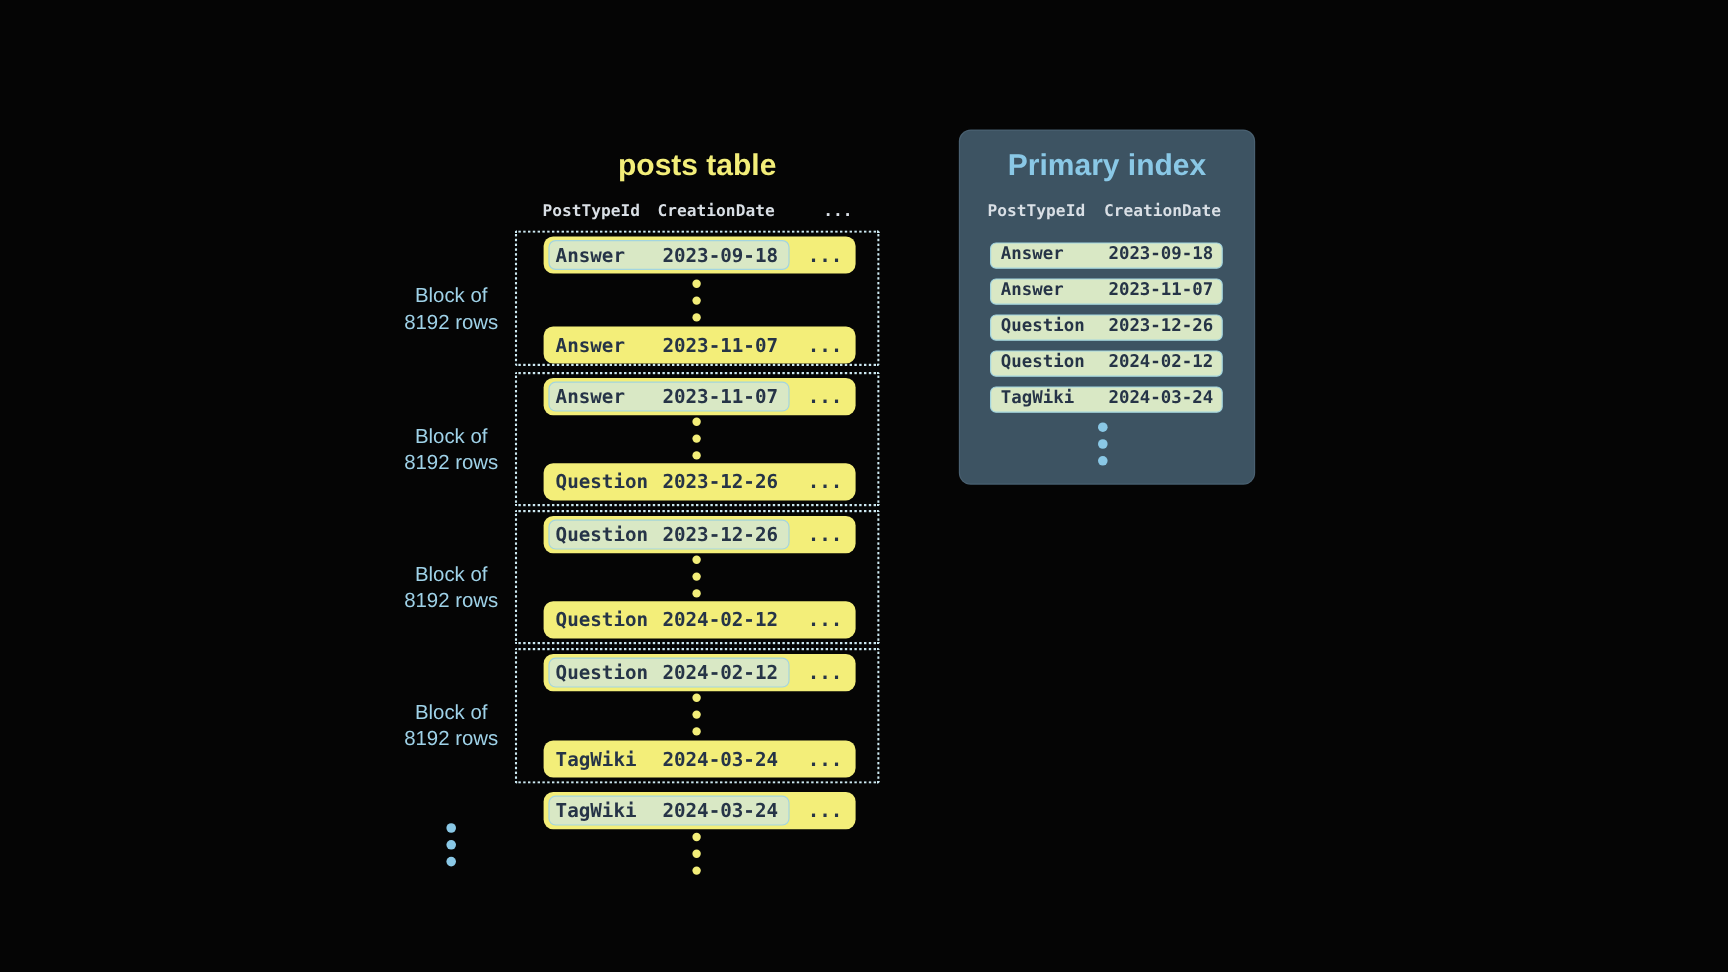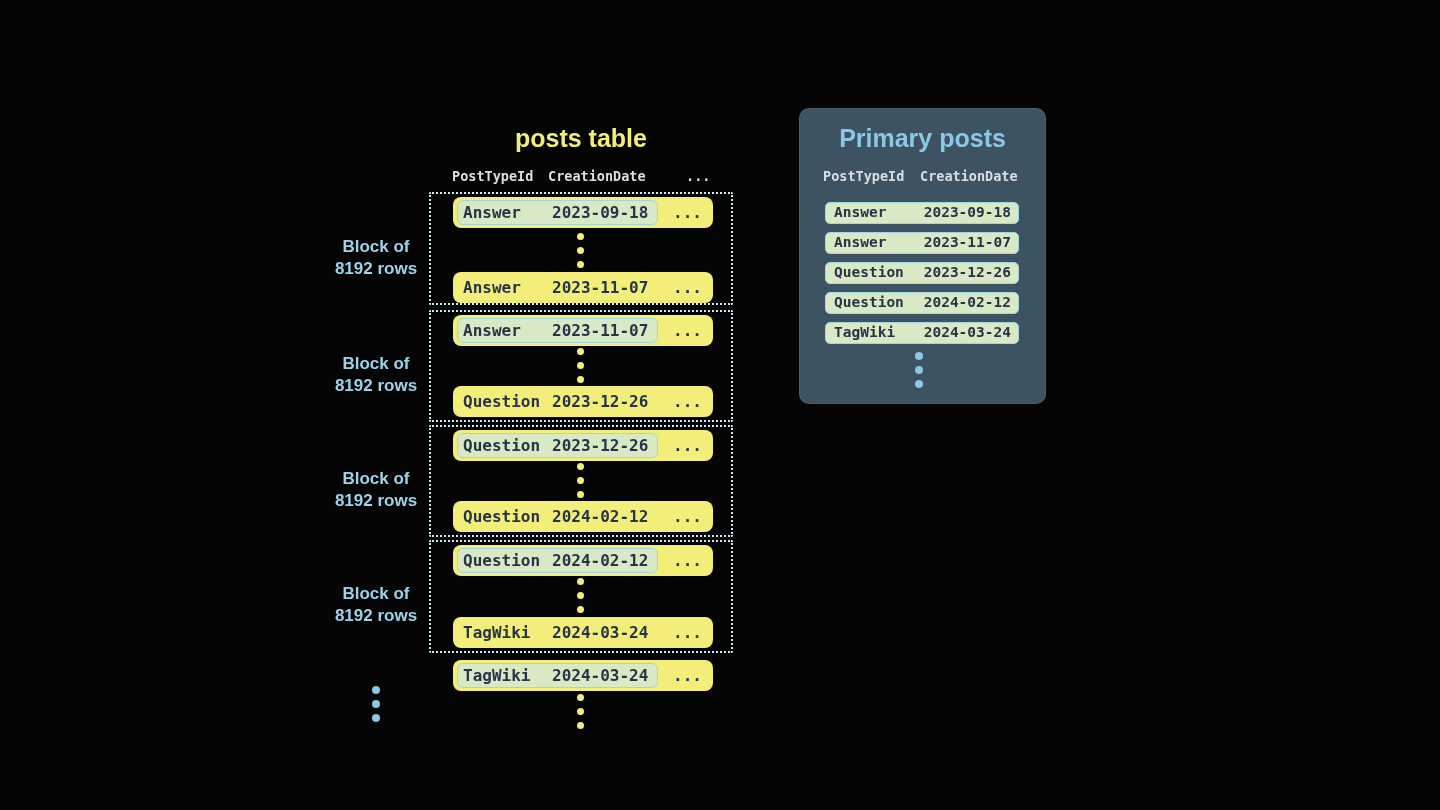--- a/index.html
+++ b/index.html
@@ -29,21 +29,21 @@
     position:absolute;top:167px;height:18px;line-height:18px;
     font-family:"DejaVu Sans Mono","Liberation Mono",monospace;
     font-size:13.5px;font-weight:700;color:var(--header-gray);
   }
   .block{
     position:absolute;left:429px;width:304px;
     border:2px dotted var(--dotted-border);border-radius:2px;
   }
   .block-label{
     position:absolute;left:315px;width:122px;text-align:center;
-    font-size:17px;line-height:22px;font-weight:700;color:var(--label-blue);
+    font-size:17px;line-height:22px;font-weight:400;color:var(--label-blue);
   }
   .prow{
     position:absolute;left:453px;width:260px;height:31px;
     background:var(--row-yellow);border-radius:8px;
     font-family:"DejaVu Sans Mono","Liberation Mono",monospace;
     font-weight:700;font-size:16px;color:var(--dark-text);
   }
   .prow .hl{
     position:absolute;left:4px;top:3px;width:201px;height:25px;
     background:var(--highlight-mint);
@@ -188,21 +188,21 @@
       <i></i>
       <i></i>
     </div>
   <div class="vdots bdots" style="left:372px;top:686px">
       <i></i>
       <i></i>
       <i></i>
     </div>
 
   <div class="panel"></div>
-  <div class="panel-title">Primary posts</div>
+  <div class="panel-title">Primary index</div>
   <span class="hdr" style="left:823px">PostTypeId</span>
   <span class="hdr" style="left:920px">CreationDate</span>
 
   <div class="irow" style="top:202px">
     <span class="it">Answer</span>
     <span class="id">2023-09-18</span>
   </div>
   <div class="irow" style="top:232px">
     <span class="it">Answer</span>
     <span class="id">2023-11-07</span>

